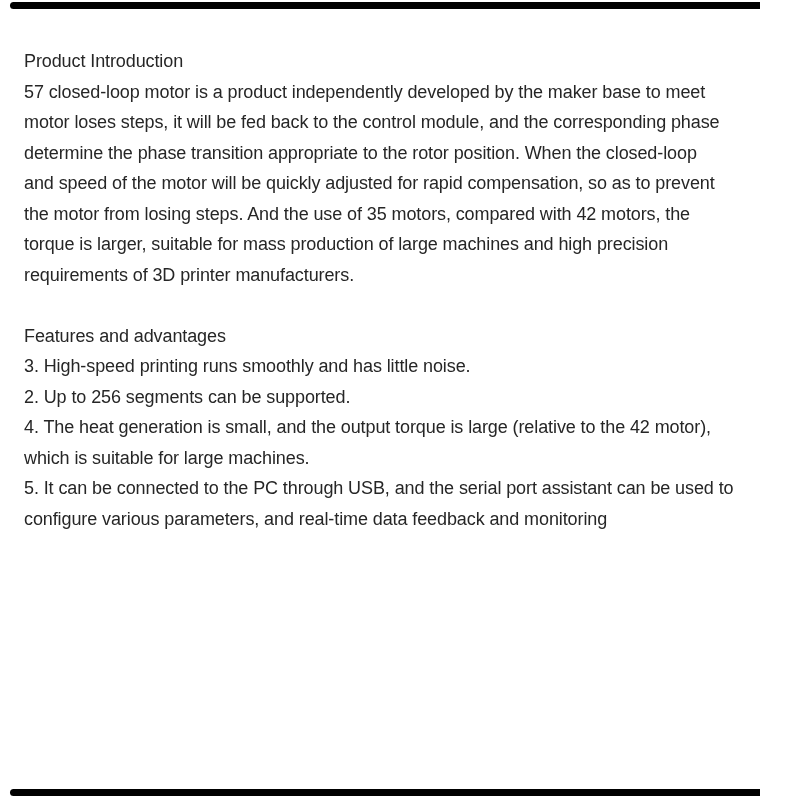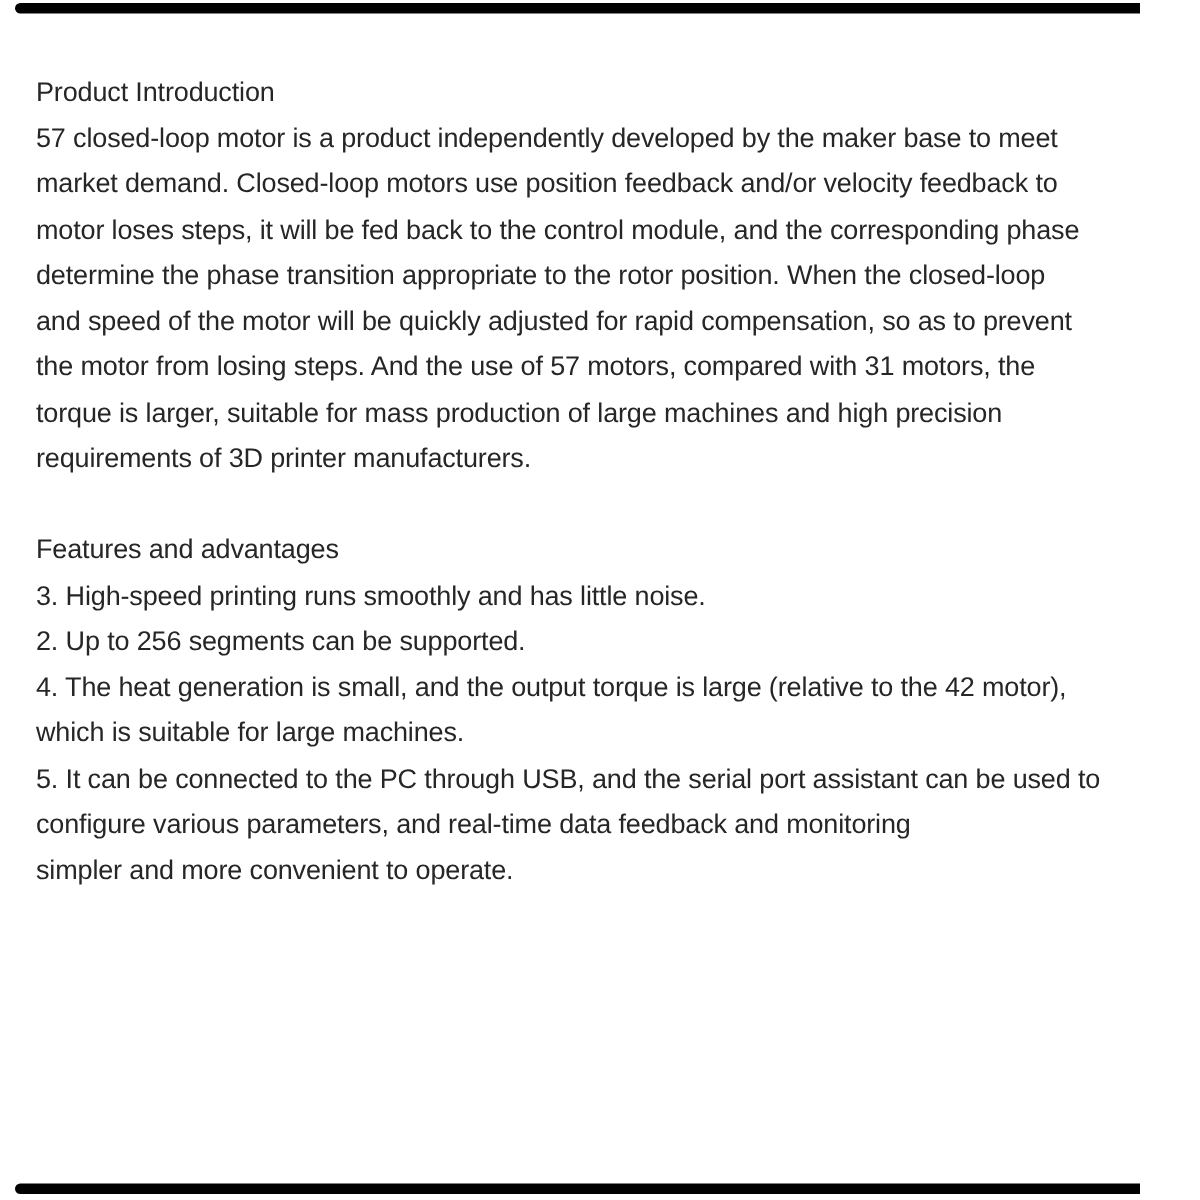--- a/index.html
+++ b/index.html
@@ -46,36 +46,34 @@
 <body>
 
 <div class="page">
 
   <div class="edge-bar top"></div>
 
   <main class="content">
 
     <div class="line heading">Product Introduction</div>
     <div class="line">57 closed-loop motor is a product independently developed by the maker base to meet</div>
-    <div class="line">market demand. Closed-loop motors use position feedback and/or velocity feedback to</div>
     <div class="line">motor loses steps, it will be fed back to the control module, and the corresponding phase</div>
     <div class="line">determine the phase transition appropriate to the rotor position. When the closed-loop</div>
     <div class="line">and speed of the motor will be quickly adjusted for rapid compensation, so as to prevent</div>
-    <div class="line">the motor from losing steps. And the use of 57 motors, compared with 31 motors, the</div>
+    <div class="line">the motor from losing steps. And the use of 35 motors, compared with 42 motors, the</div>
     <div class="line">torque is larger, suitable for mass production of large machines and high precision</div>
     <div class="line">requirements of 3D printer manufacturers.</div>
 
     <div class="line blank"></div>
 
     <div class="line heading">Features and advantages</div>
     <div class="line">3. High-speed printing runs smoothly and has little noise.</div>
     <div class="line">2. Up to 256 segments can be supported.</div>
     <div class="line">4. The heat generation is small, and the output torque is large (relative to the 42 motor),</div>
     <div class="line">which is suitable for large machines.</div>
     <div class="line">5. It can be connected to the PC through USB, and the serial port assistant can be used to</div>
     <div class="line">configure various parameters, and real-time data feedback and monitoring</div>
-    <div class="line">simpler and more convenient to operate.</div>
 
   </main>
 
   <div class="edge-bar bottom"></div>
 
 </div>
 
 </body></html>

